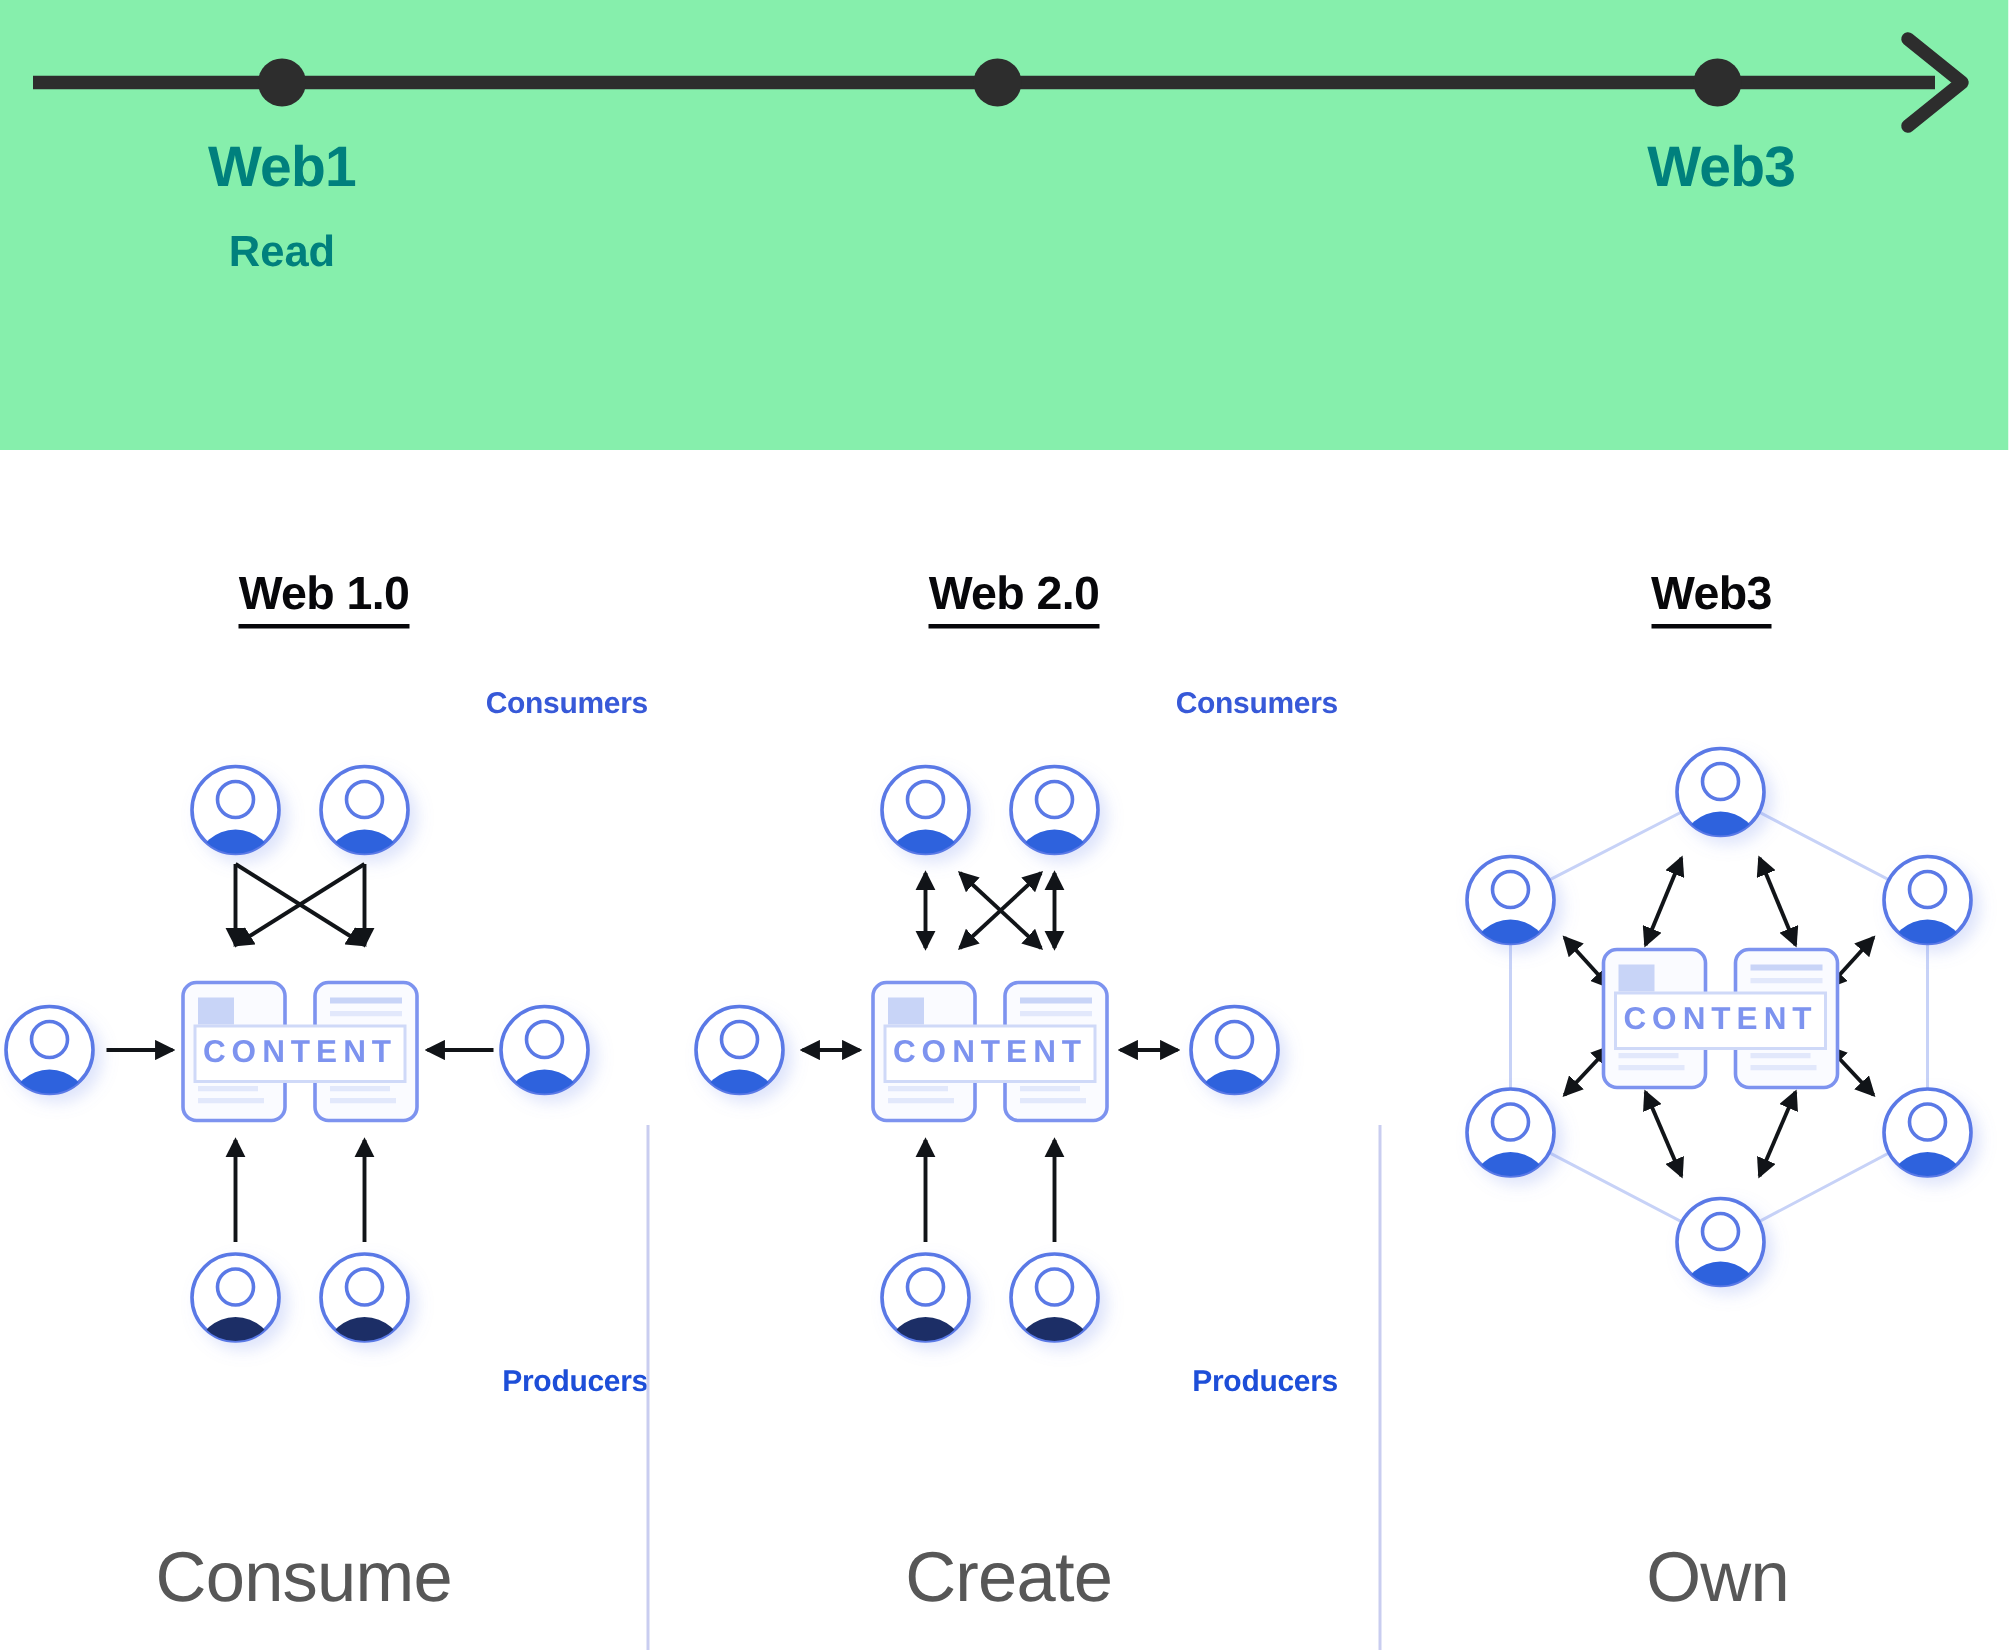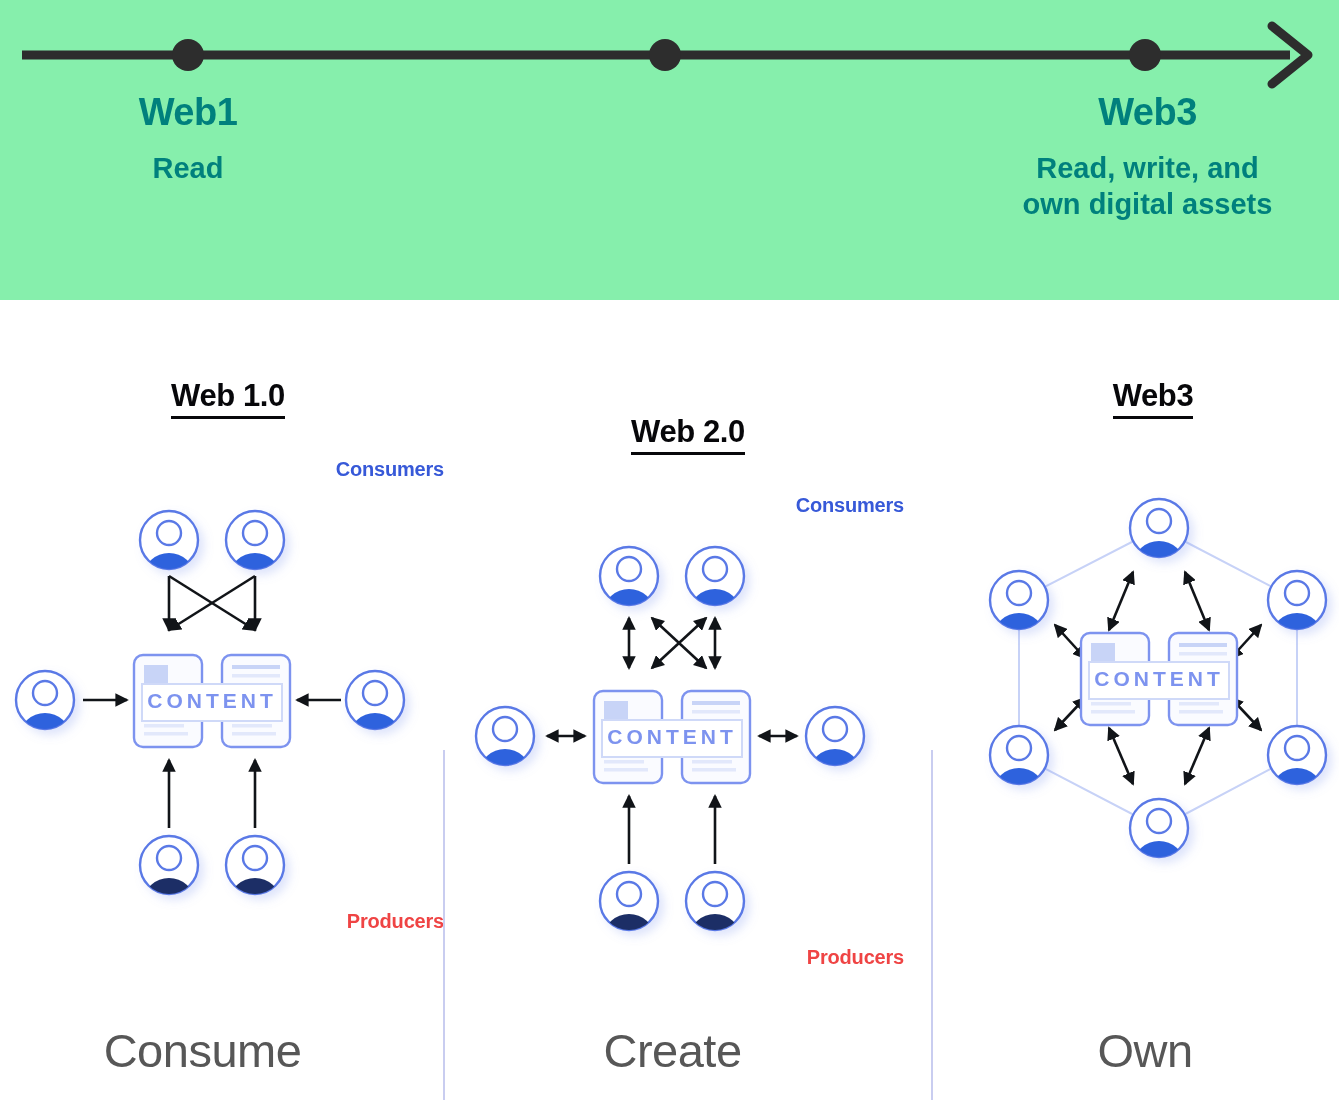--- a/index.html
+++ b/index.html
@@ -49,32 +49,32 @@
     margin-top: 16px;
   }
 
   #tl-stop-1 { left: 88px; top: 92px; width: 200px; }
   #tl-stop-2 { left: 515px; top: 92px; width: 300px; }
   #tl-stop-3 { left: 955px; top: 92px; width: 385px; }
 
   
   #panels {
     position: absolute;
-    left: 12px; top: 300px;
+    left: 0; top: 300px;
     width: 1134px;
     height: 700px;
   }
   .panel {
     position: absolute;
     top: 0;
     width: 432px;
     height: 700px;
   }
   #panel-web1 { left: 0px; }
-  #panel-web2 { left: 460px; margin-top: 36px; }
+  #panel-web2 { left: 460px; }
   #panel-web3 { left: 925px; }
 
   .panel-title {
     position: absolute;
     top: 78px;
     left: 0;
     width: 100%;
     text-align: center;
     font-size: 31px;
     font-weight: bold;
@@ -89,21 +89,21 @@
   .group-label {
     position: absolute;
     left: 0;
     width: 100%;
     text-align: right;
     font-size: 20px;
     font-weight: bold;
     letter-spacing: -0.2px;
   }
   .group-label.consumers { color: #3759d8; top: 158px; }
-  .group-label.producers { color: #ef4444; top: 610px; }
+  .group-label.producers { color: #1d4ed8; top: 610px; }
 
   .panel-svg {
     position: absolute;
     left: 0; top: 0;
     width: 432px;
     height: 700px;
     overflow: visible;
   }
 
   
@@ -148,22 +148,20 @@
   </svg>
 
   <div class="tl-stop" id="tl-stop-1">
     <div class="tl-title">Web1</div>
     <div class="tl-sub">Read</div>
   </div>
 
 
   <div class="tl-stop" id="tl-stop-3">
     <div class="tl-title">Web3</div>
-    <div class="tl-sub" style="white-space:pre-line">Read, write, and
-own digital assets</div>
   </div>
 </div>
 
 <div id="panels">
 
   <svg width="0" height="0" style="position:absolute" aria-hidden="true">
     <defs>
 
       <filter id="avShadow" x="-60%" y="-60%" width="240%" height="240%">
         <feDropShadow dx="5" dy="5" stdDeviation="5" flood-color="#7d93ef" flood-opacity="0.25"></feDropShadow>

